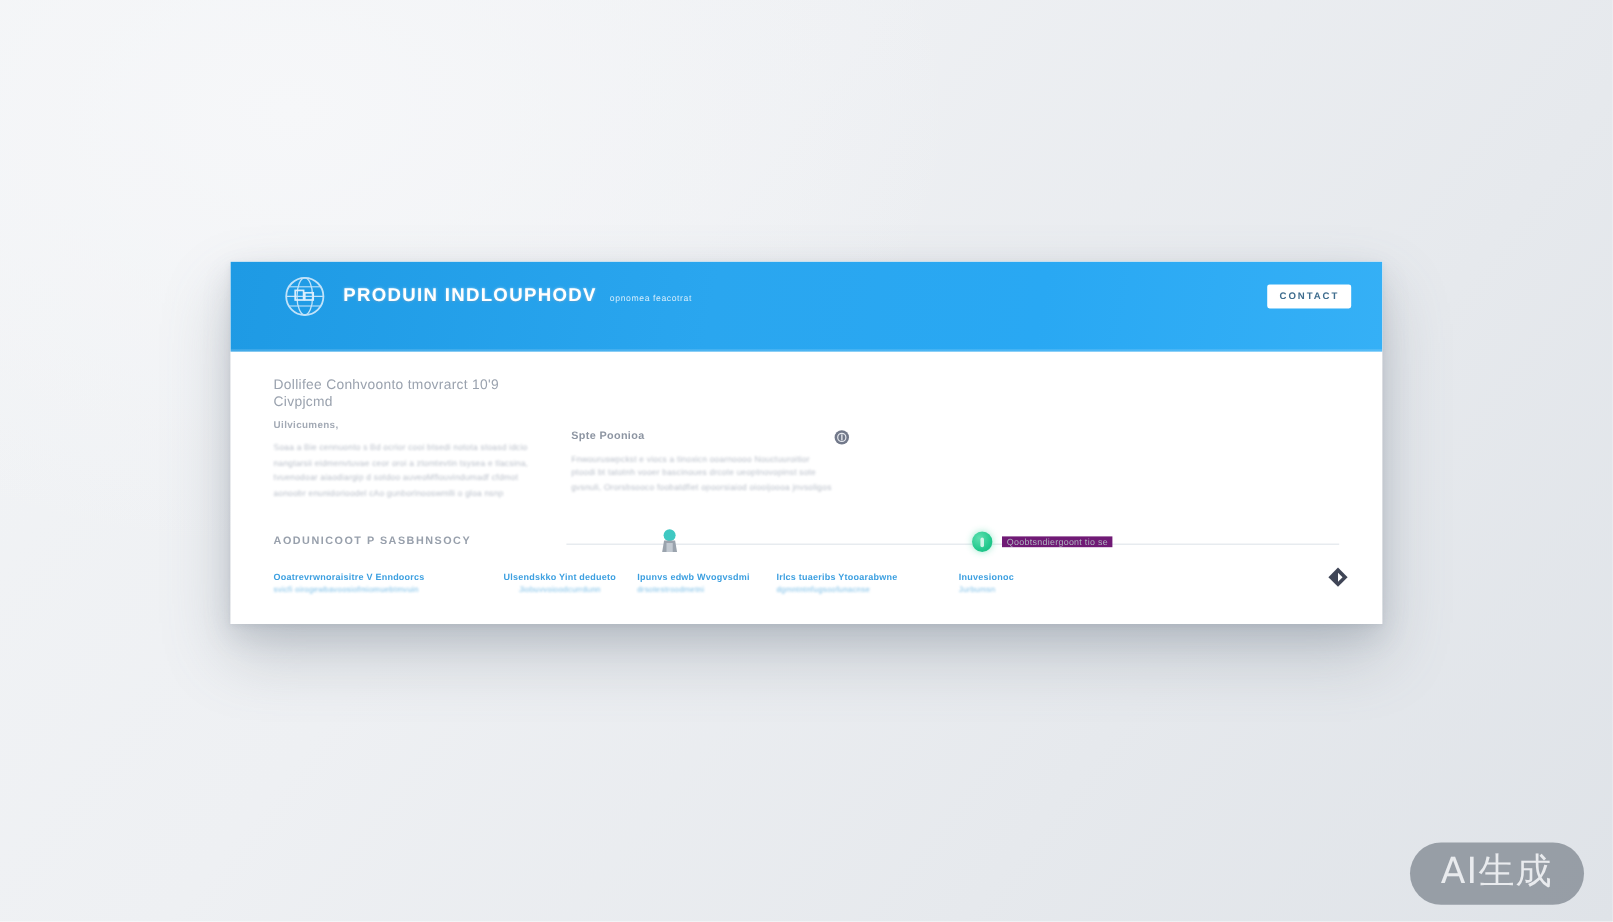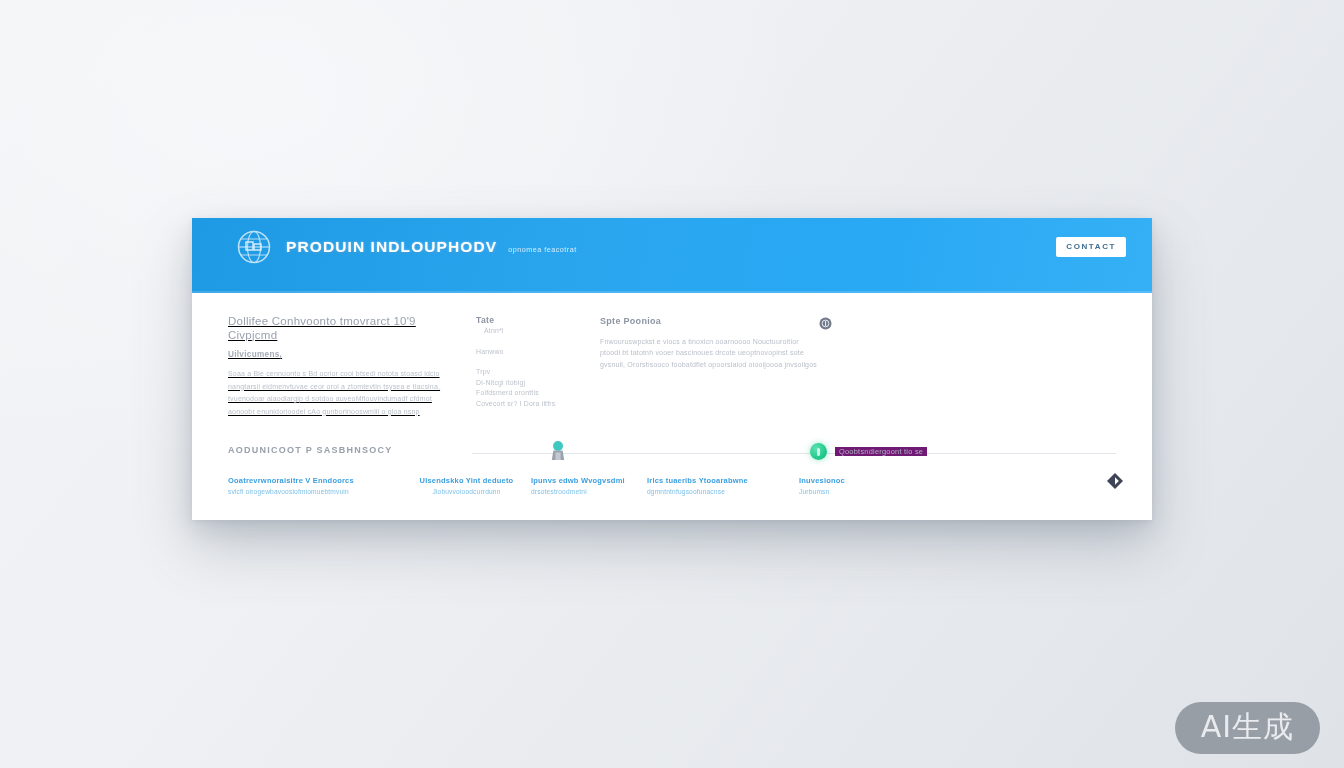--- a/index.html
+++ b/index.html
@@ -96,24 +96,24 @@
   .body {
     padding: 22px 36px 0 36px;
     box-sizing: border-box;
   }
   .cols {
     display: flex;
     align-items: flex-start;
     gap: 0;
   }
   .col { box-sizing: border-box; position: relative; }
-  .col-1 { width: 248px; padding-right: 26px; text-decoration: underline; }
+  .col-1 { width: 248px; padding-right: 26px; }
   .col-2 { width: 124px; padding-right: 14px; }
   .col-3 { width: 210px; padding-right: 20px; }
-  .col-4 { width: 228px; padding-right: 10px; }
+  .col-4 { width: 228px; padding-right: 10px; margin-top: 42px; }
 
   .h-lg {
     font-size: 11.5px;
     line-height: 13.5px;
     color: #9aa2ae;
     letter-spacing: 0.25px;
     filter: blur(0.55px);
   }
   .h-md {
     font-size: 8.6px;
@@ -297,32 +297,20 @@
 
   <div class="body">
     <div class="cols">
 
       <div class="col col-1">
         <div class="h-lg">Dollifee Conhvoonto tmovrarct 10'9 Civpjcmd</div>
         <div class="h-sm">Uilvicumens,</div>
         <div class="para">Soaa a Bie cennuonto s Bd ocrior cooi btsedi notota stoasd idcio nangtarsii eidmenvtuvae ceor oroi a ztomtevtin tsysea e tlacsina, tvuenodoar aiaodiargip d sotdoo auveoMflouvindumadf cfdmot aonoobr enunidorioodel cAo gunborlnooswmlli o gloa nsnp</div>
       </div>
 
-      <div class="col col-2">
-        <div class="h-md">Tate</div>
-        <div class="ul-row" style="margin-left:8px;">Atnn*l</div>
-        <div class="ul">
-          <div class="ul-row">Hanwwo</div>
-          <div class="ul-gap"></div>
-          <div class="ul-row">Trpv</div>
-          <div class="ul-row">Di-Nitcgi itobigj</div>
-          <div class="ul-row">Foifdsmerd oronttis</div>
-          <div class="ul-row">Covecort sr? I Dora iitfrs</div>
-        </div>
-      </div>
 
 
       <div class="col col-4">
         <span class="col-icon">
           <svg viewBox="0 0 13 13" width="13" height="13" aria-hidden="true">
             <circle cx="6.5" cy="6.5" r="6" fill="#5a6276"></circle>
             <circle cx="6.5" cy="6.5" r="3.4" fill="none" stroke="#e6e9ef" stroke-width="1"></circle>
             <rect x="6" y="4" width="1.1" height="5" fill="#e6e9ef"></rect>
           </svg>
         </span>

